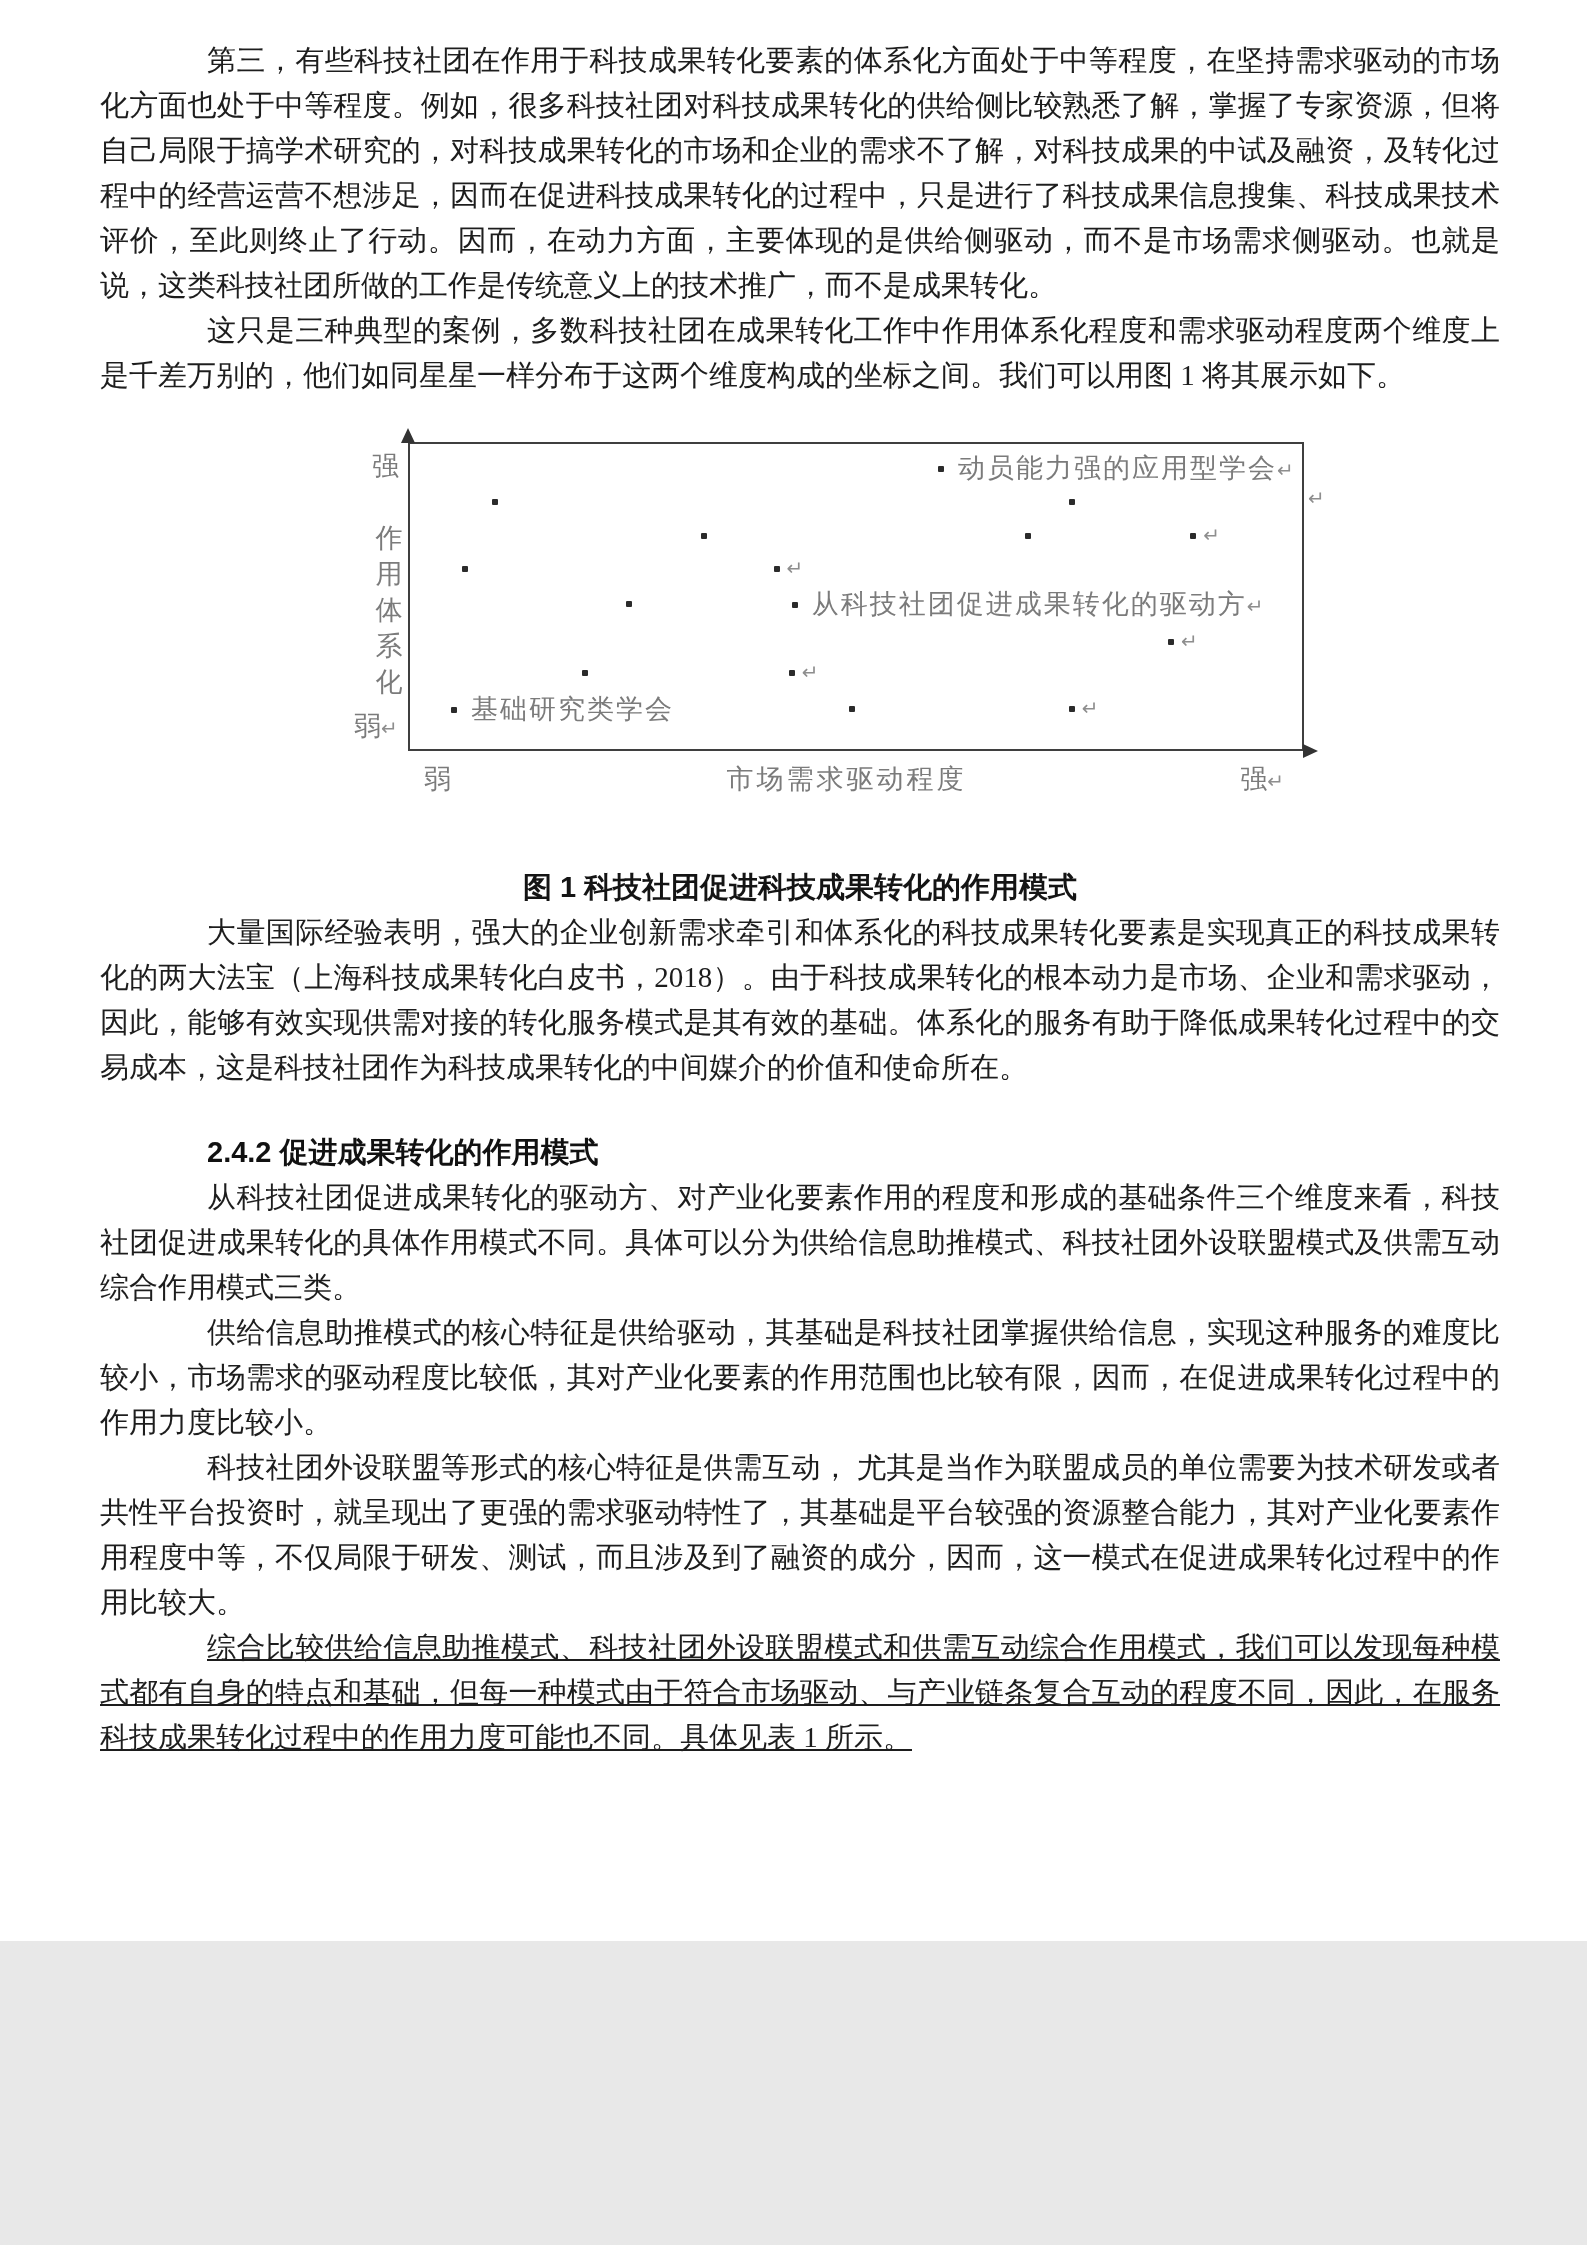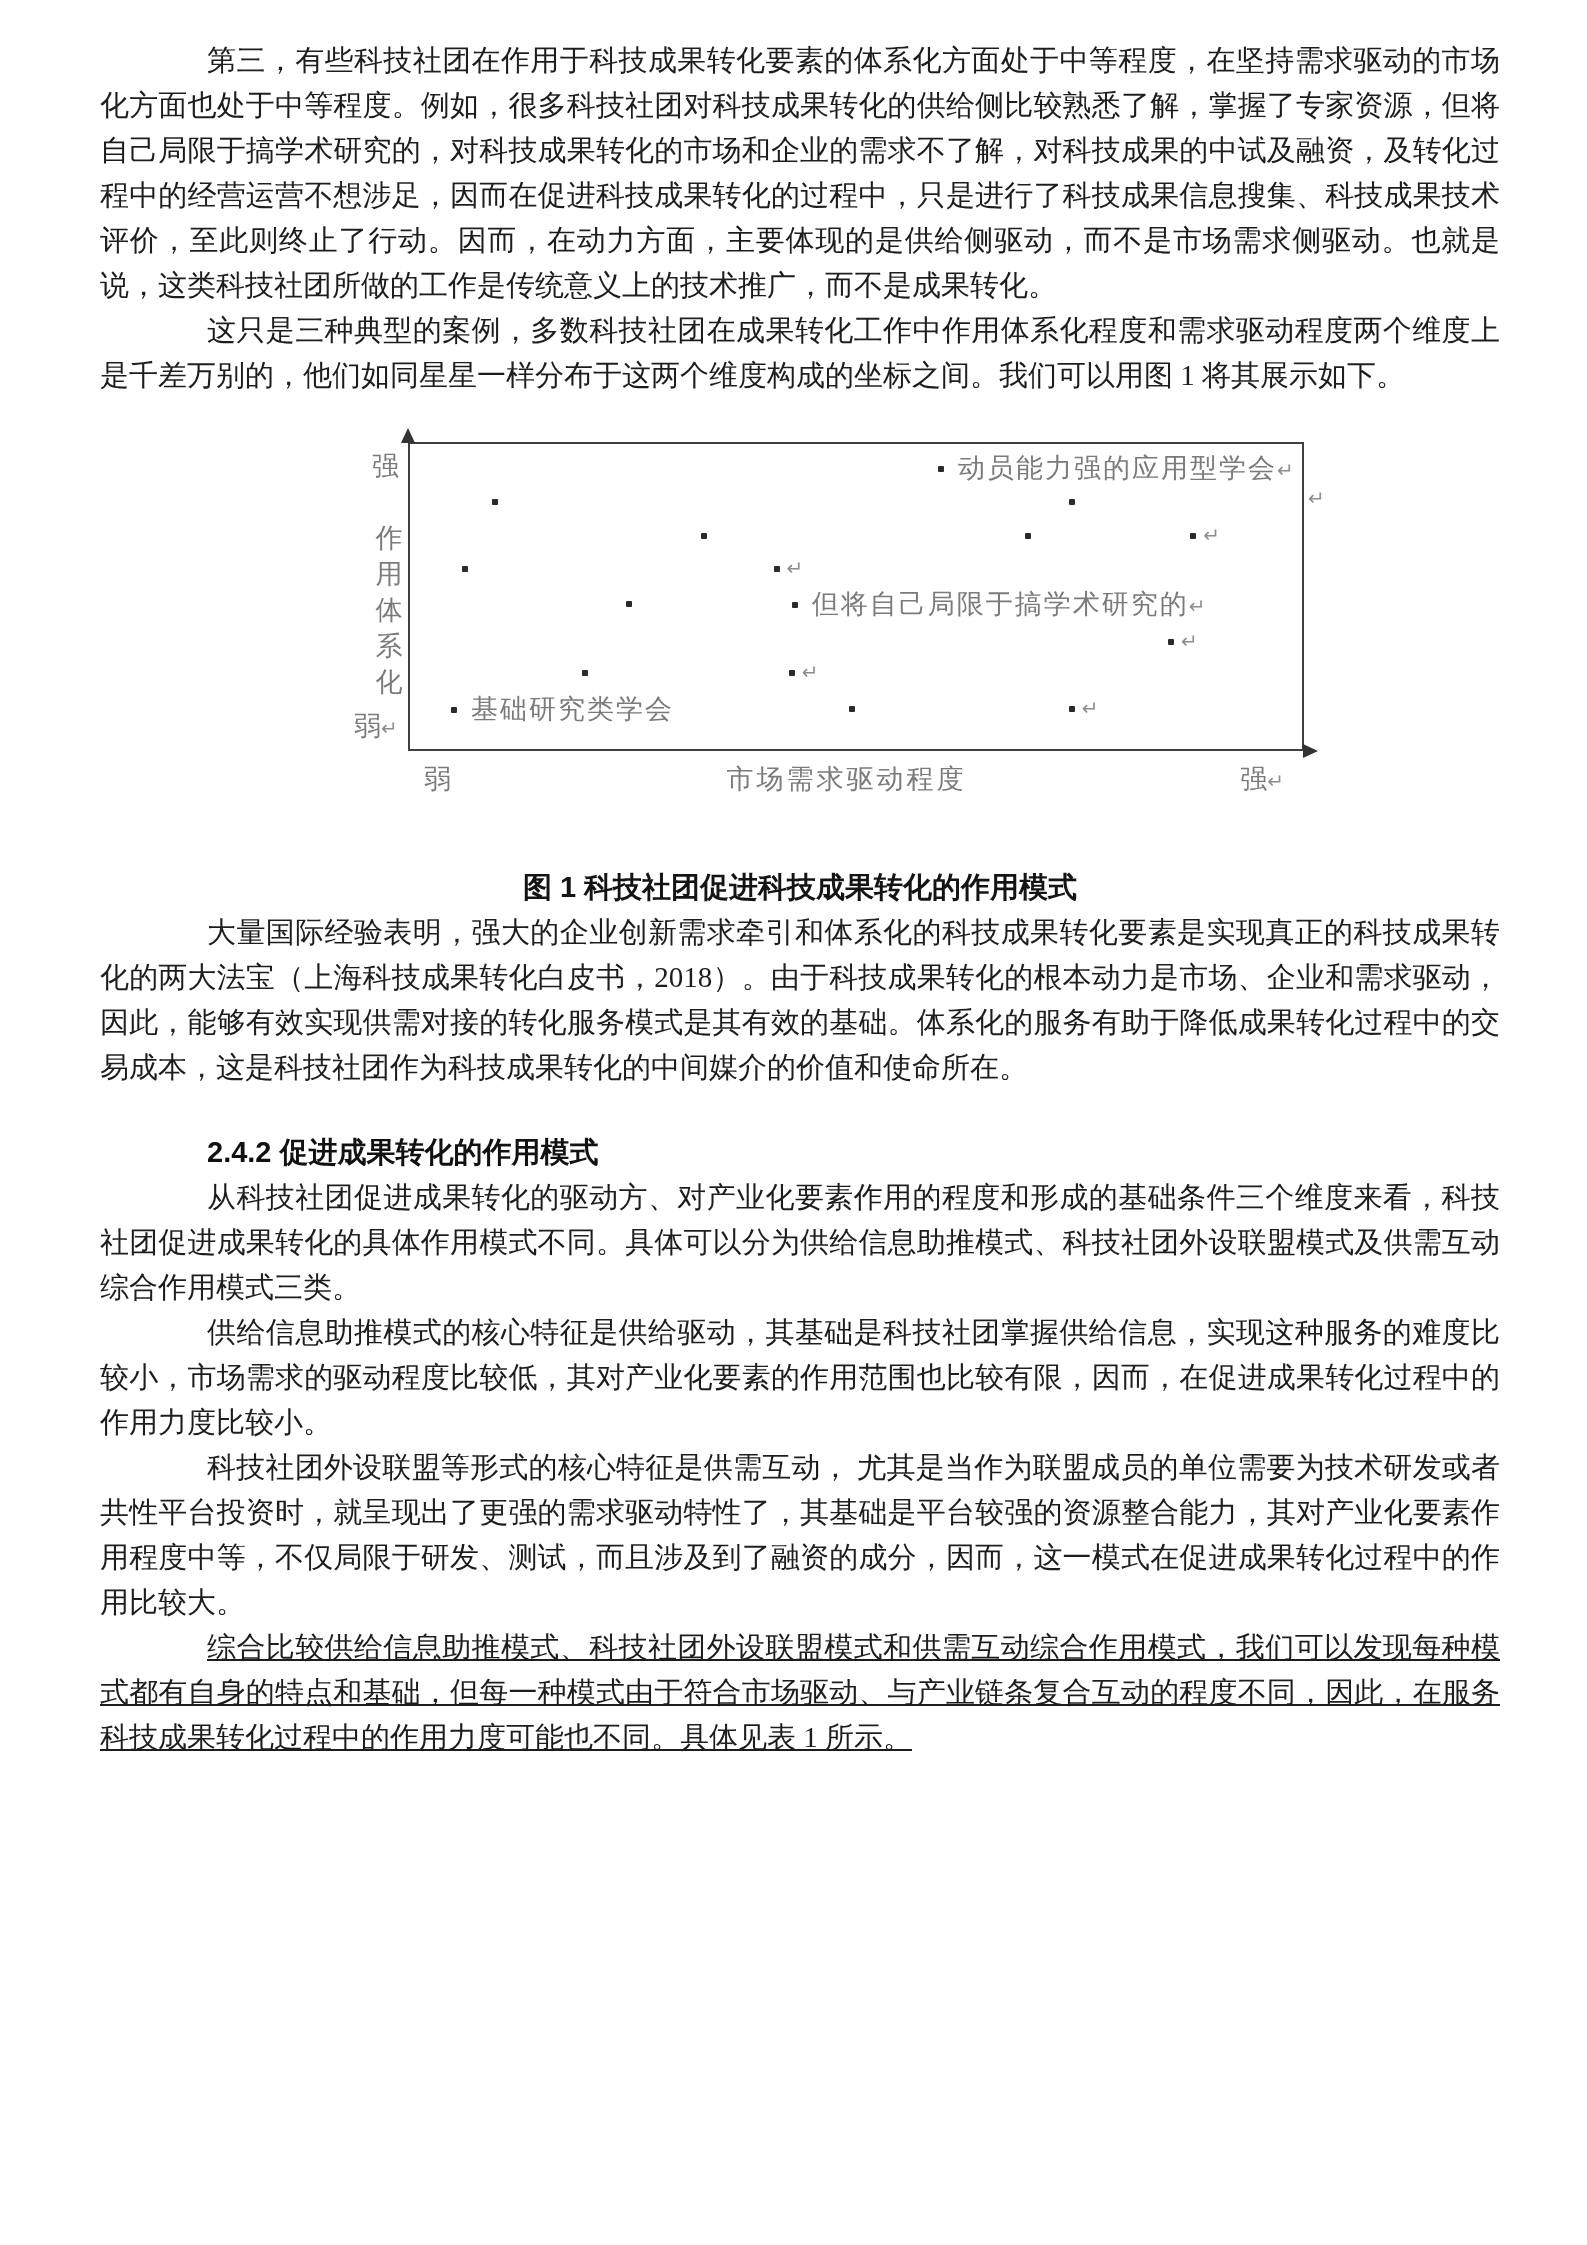--- a/index.html
+++ b/index.html
@@ -1,17 +1,17 @@
 <!DOCTYPE html>
 <html><head>
 <meta charset="utf-8">
 <style>
   html,body{margin:0;padding:0;background:#e8e8e8;}
   .page{
-    width:1587px;height:2245px;background:#ffffff;box-sizing:border-box;
+    width:1587px;height:1941px;background:#ffffff;box-sizing:border-box;
     padding:38px 87px 0 100px;position:relative;overflow:hidden;margin:0 auto;
     font-family:"Liberation Serif","DejaVu Serif",serif;
     color:#1d1d1d;font-size:29px;line-height:45px;
   }
   p.body-par{
     margin:0;text-align:justify;text-indent:107px;
   }
   .gap-a{margin-top:48px;}
   .gap-b{margin-top:70px;}
   .gap-c{margin-top:45px;}
@@ -104,21 +104,21 @@
         <span class="pt" style="left: 24.6%; top: 52.5%;"></span>
         <span class="pt" style="left: 85.3%; top: 65%;"></span>
         <span class="ret pt-ret" style="left: 85.3%; top: 65%;">↵</span>
         <span class="pt" style="left: 19.6%; top: 75%;"></span>
         <span class="pt" style="left: 42.8%; top: 75%;"></span>
         <span class="ret pt-ret" style="left: 42.8%; top: 75%;">↵</span>
         <span class="pt" style="left: 49.6%; top: 87%;"></span>
         <span class="pt" style="left: 74.2%; top: 87%;"></span>
         <span class="ret pt-ret" style="left: 74.2%; top: 87%;">↵</span>
         <span class="annot" style="left: 59.2%; top: 8%;"><span class="abullet"></span><span class="atext">动员能力强的应用型学会</span><span class="ret">↵</span></span>
-        <span class="annot" style="left: 42.8%; top: 52.5%;"><span class="abullet"></span><span class="atext">但将自己局限于搞学术研究的</span><span class="ret">↵</span></span>
+        <span class="annot" style="left: 42.8%; top: 52.5%;"><span class="abullet"></span><span class="atext">从科技社团促进成果转化的驱动方</span><span class="ret">↵</span></span>
         <span class="annot" style="left: 4.6%; top: 87%;"><span class="abullet"></span><span class="atext">基础研究类学会</span></span>
       </div>
   </div>
 
   <div class="fig-caption">图 1  科技社团促进科技成果转化的作用模式</div>
 
   <p class="body-par gap-b">大量国际经验表明，强大的企业创新需求牵引和体系化的科技成果转化要素是实现真正的科技成果转化的两大法宝（上海科技成果转化白皮书，2018）。由于科技成果转化的根本动力是市场、企业和需求驱动，因此，能够有效实现供需对接的转化服务模式是其有效的基础。体系化的服务有助于降低成果转化过程中的交易成本，这是科技社团作为科技成果转化的中间媒介的价值和使命所在。</p>
 
   <h3 class="sec-heading">2.4.2 促进成果转化的作用模式</h3>
 

